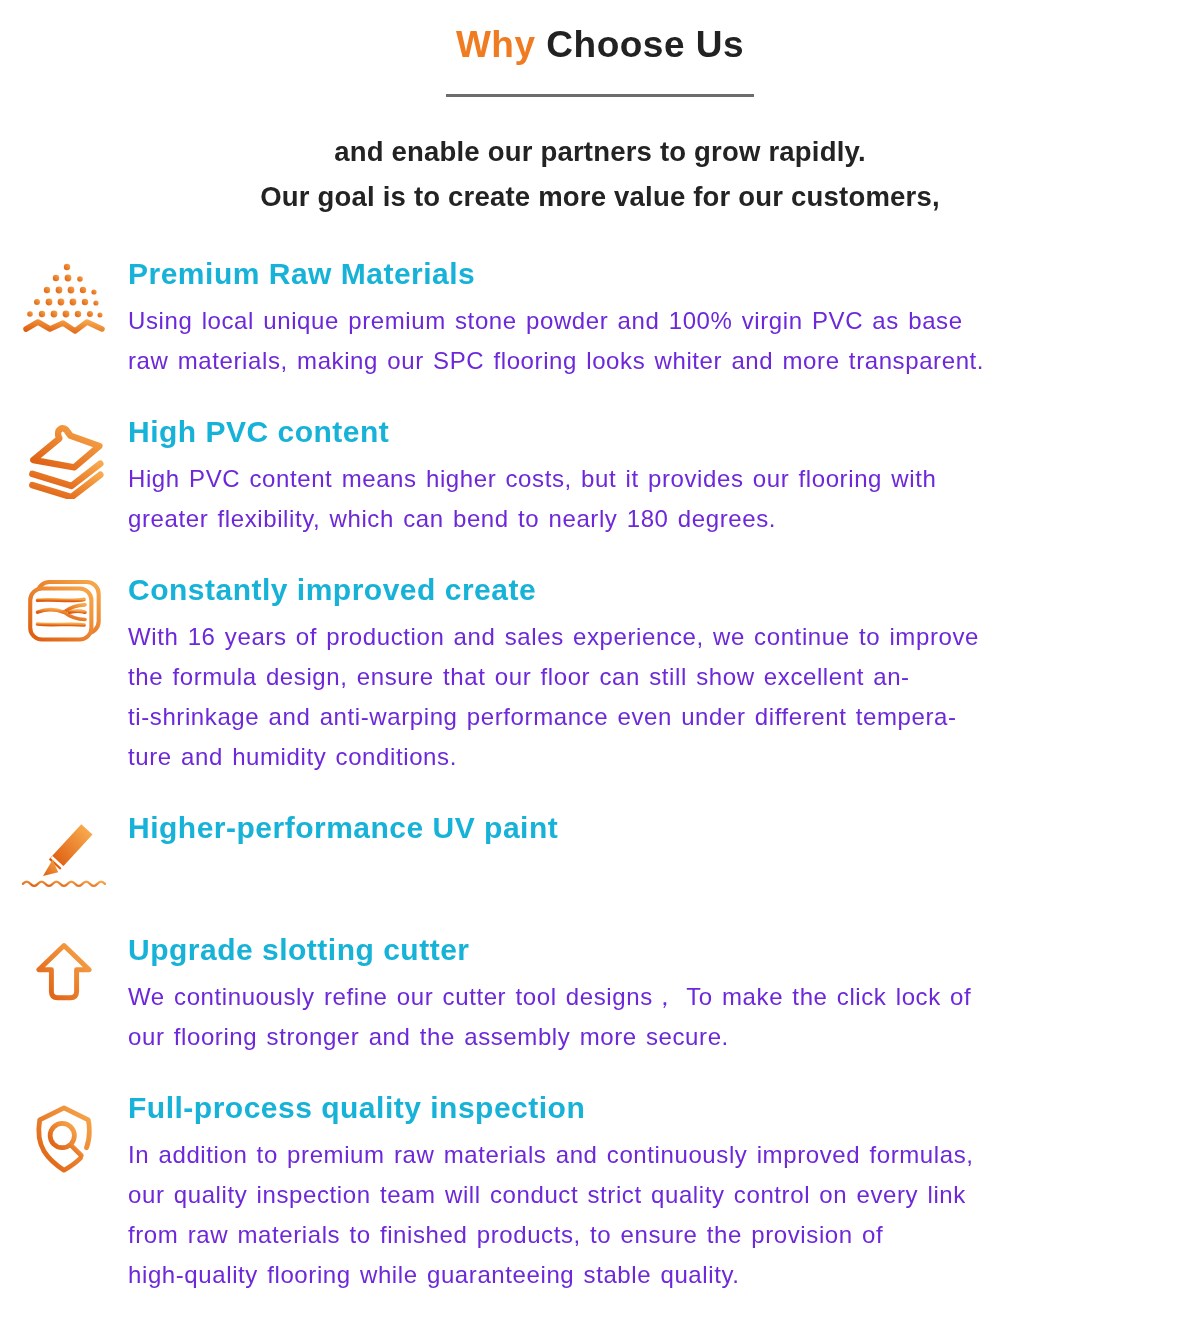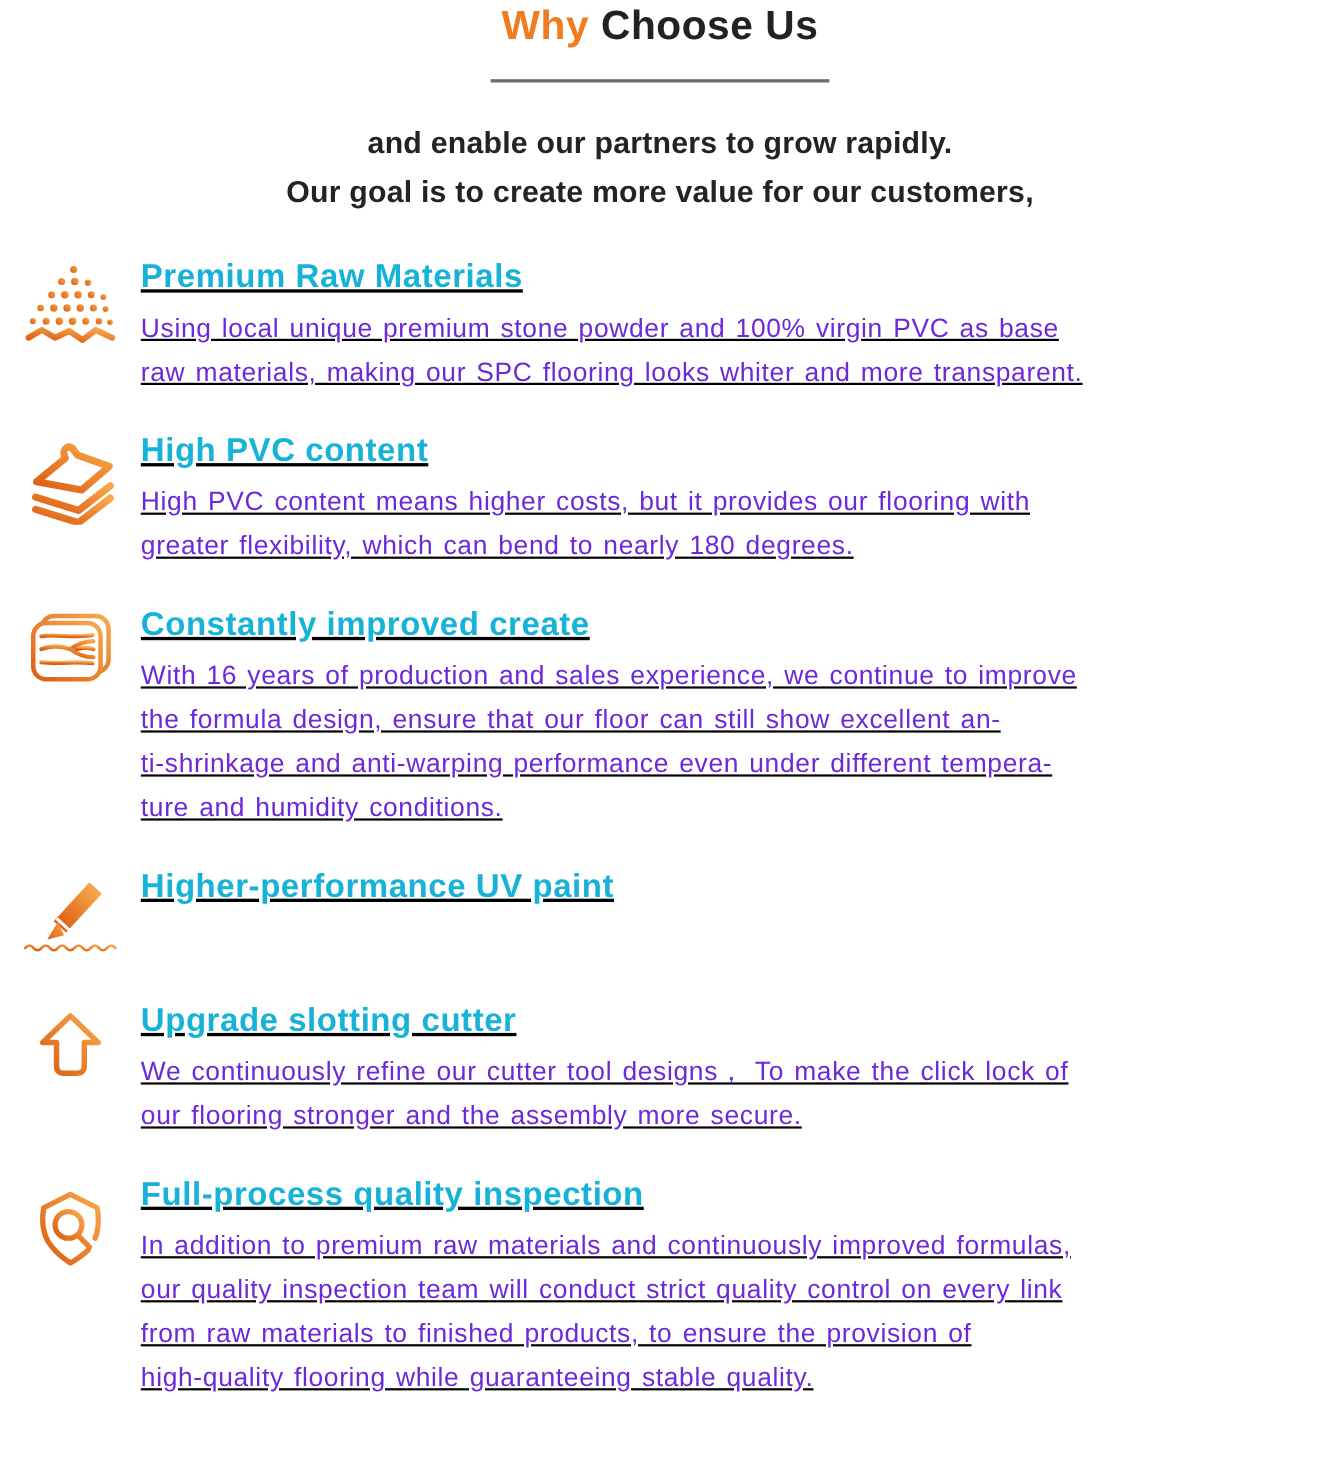--- a/index.html
+++ b/index.html
@@ -4,21 +4,21 @@
 <style>
   * { margin: 0; padding: 0; box-sizing: border-box; }
   html, body { background: #ffffff; }
   body {
     width: 1200px;
     min-height: 1334px;
     margin: 0 auto;
     font-family: "Liberation Sans", sans-serif;
     -webkit-font-smoothing: antialiased;
   }
-  .header { text-align: center; }
+  .header { padding-top: 22px; text-align: center; }
   .page-title {
     font-size: 37px;
     font-weight: 700;
     color: #222222;
     letter-spacing: 0.5px;
     line-height: 46px;
   }
   .page-title .accent { color: #f07b21; }
   .divider {
     width: 308px;
@@ -38,21 +38,21 @@
     display: flex;
     align-items: flex-start;
     margin-bottom: 34px;
   }
   .icon-cell {
     flex: 0 0 128px;
     display: flex;
     justify-content: center;
     padding-top: 4px;
   }
-  .text-cell { flex: 1 1 auto; padding-right: 60px; text-decoration: underline; }
+  .text-cell { flex: 1 1 auto; padding-right: 60px; }
   .feature h2 {
     font-size: 30px;
     line-height: 34px;
     font-weight: 700;
     color: #17b2d8;
     letter-spacing: 0.5px;
     margin-bottom: 10px;
   }
   .feature p {
     font-size: 24px;

